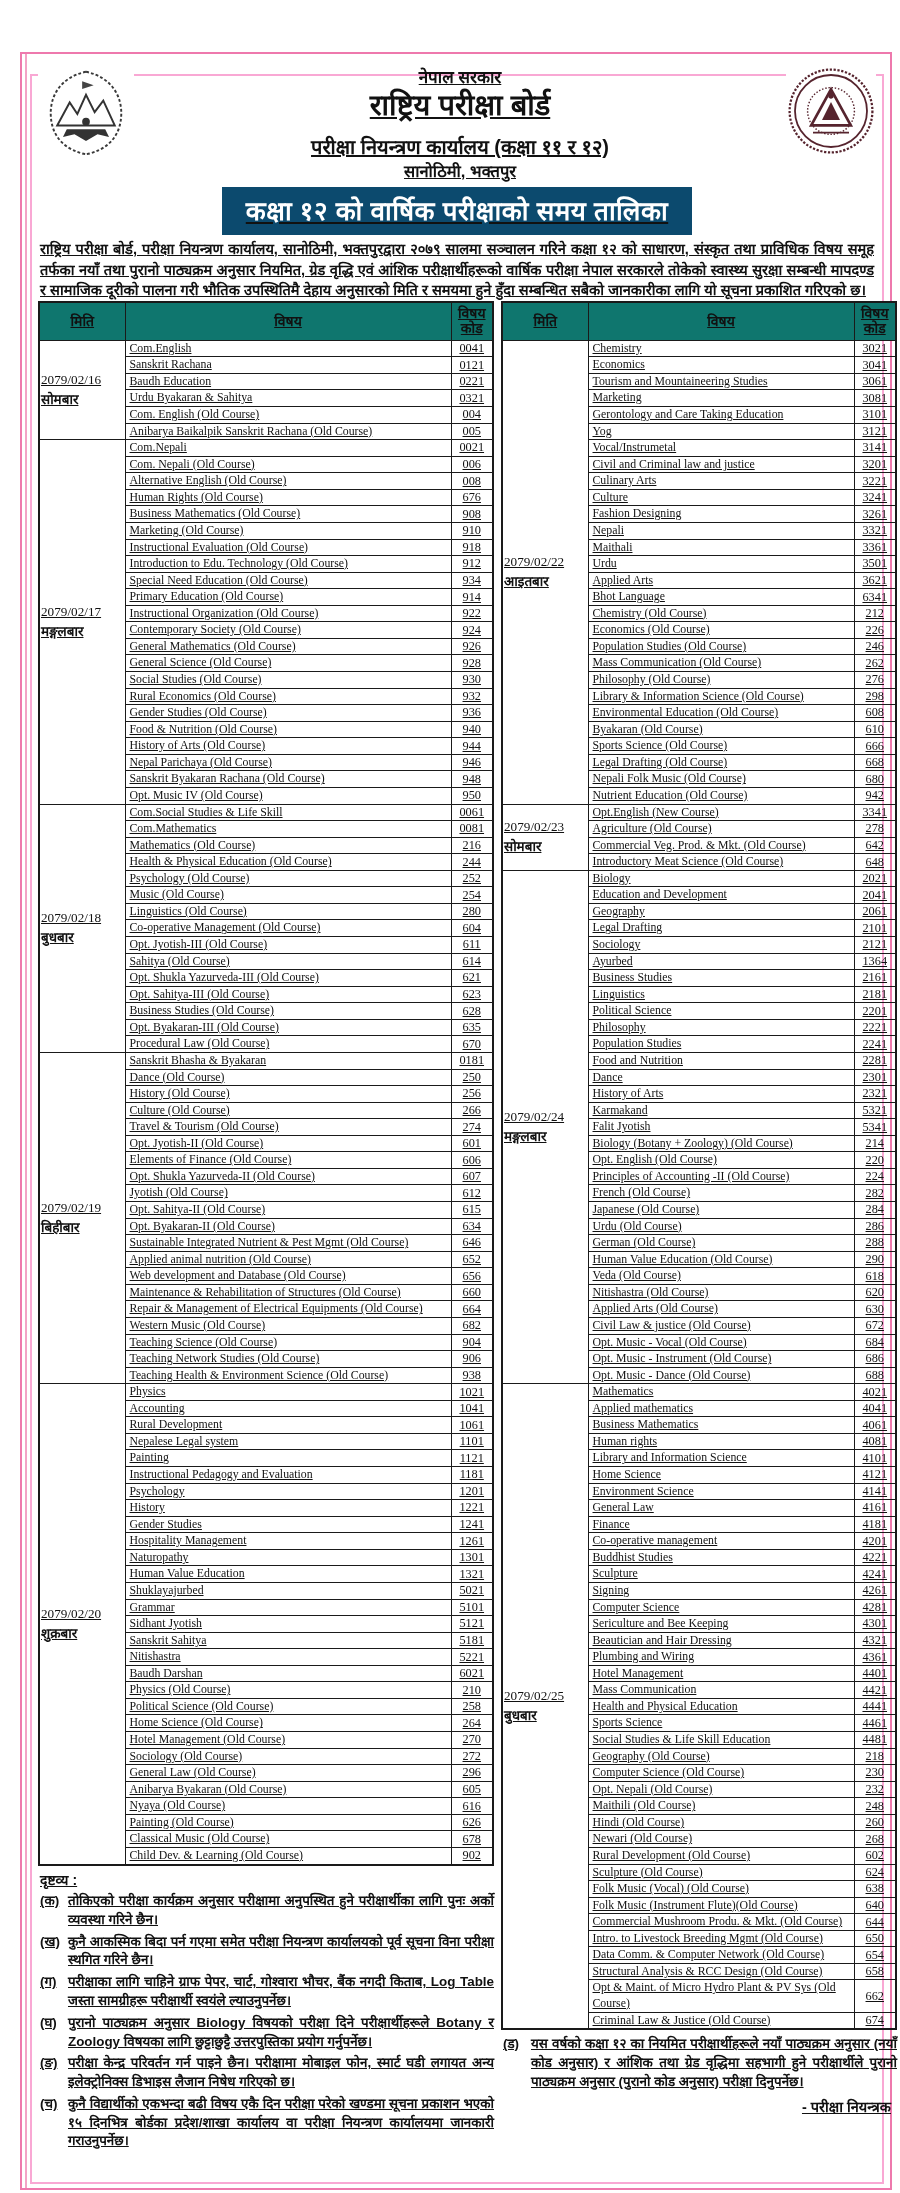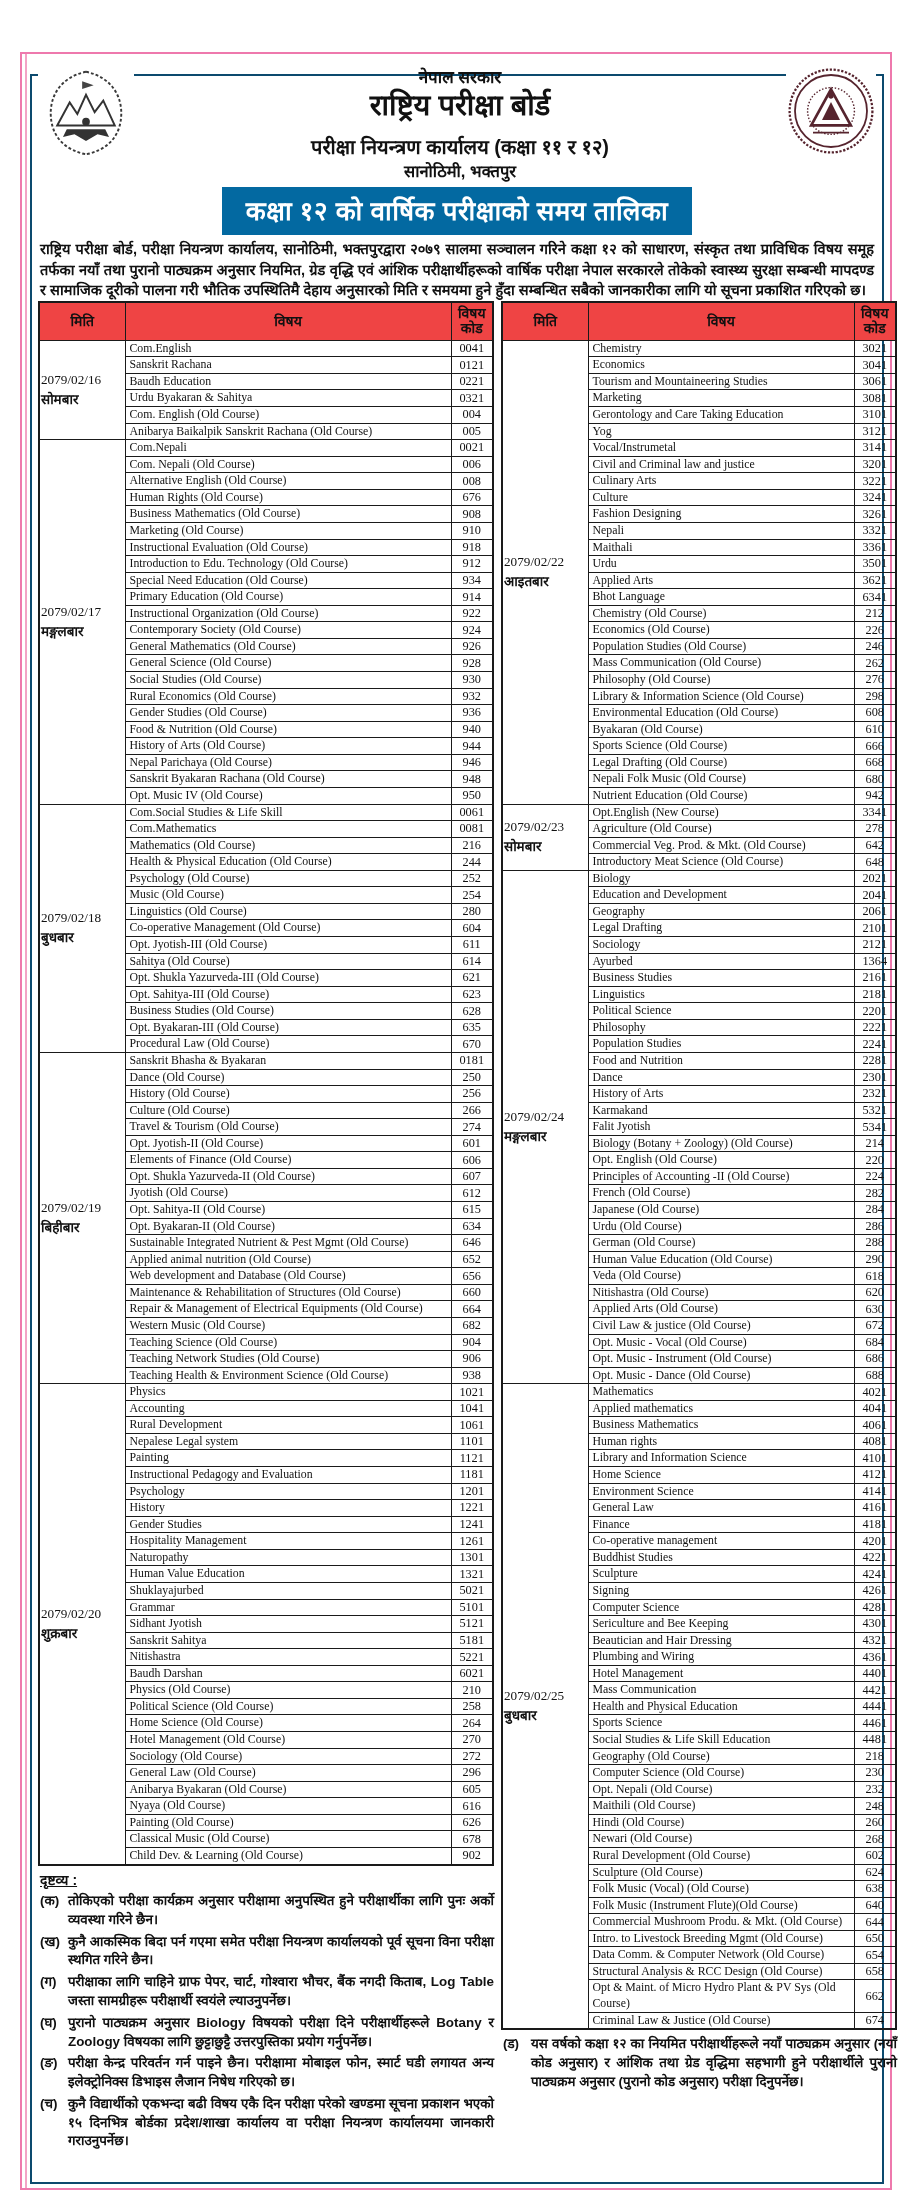--- a/index.html
+++ b/index.html
@@ -1,41 +1,41 @@
 <!DOCTYPE html>
 <html><head>
 <meta charset="utf-8">
 <style>
   html,body{margin:0;padding:0;background:#ffffff;}
   .sheet{position:relative;width:900px;height:2193px;background:#fff;overflow:hidden;
          font-family:"Liberation Serif",serif;color:#111;}
   .frame{position:absolute;left:20px;top:52px;width:868px;height:2134px;
          border:2px solid #ee79ad;box-shadow:inset 3px 0 0 #fff, inset 5px 0 0 #f3a3c6;}
-  .inner{position:absolute;left:8px;top:20px;right:6px;bottom:4px;border:2px solid #0c4a6e;
-         padding:4px 6px 8px 6px;box-sizing:border-box;}
+  .inner{position:absolute;left:8px;top:20px;right:6px;bottom:4px;border:2px solid #f9a8d4;
+         padding:4px 6px 8px 6px;box-sizing:border-box;text-decoration:underline;}
   
   .masthead{display:flex;align-items:flex-start;justify-content:space-between;margin-top:-14px;}
   .logo{flex:0 0 auto;background:#fff;}
   .head-center{flex:1 1 auto;text-align:center;font-family:"Liberation Sans",sans-serif;line-height:1.15;}
   .gov{font-size:17px;font-weight:bold;margin-top:2px;}
   .board{font-size:29px;font-weight:bold;margin-top:1px;}
   .office{font-size:20px;font-weight:bold;margin-top:14px;}
   .addr{font-size:16.5px;font-weight:bold;margin-top:3px;}
-  .banner{display:block;margin:6px auto 4px auto;width:fit-content;background:#0369a1;color:#fff;
+  .banner{display:block;margin:6px auto 4px auto;width:fit-content;background:#0c4a6e;color:#fff;
           font-family:"Liberation Sans",sans-serif;font-weight:bold;font-size:26px;
           padding:5px 24px 7px 24px;letter-spacing:.5px;}
   .intro{font-family:"Liberation Sans",sans-serif;font-weight:600;font-size:14.6px;
          line-height:1.42;text-align:justify;margin:2px 2px 0 2px;}
   .examtime{font-family:"Liberation Sans",sans-serif;font-weight:bold;font-size:17px;margin:3px 2px 4px 2px;}
   
   .tables{display:flex;align-items:flex-start;gap:7px;}
   .colL{width:456px;flex:0 0 auto;}
   .colR{width:396px;flex:0 0 auto;}
   table.sched{width:100%;border-collapse:collapse;border:2px solid #1a1a1a;table-layout:fixed;}
-  table.sched th{background:#ef4444;border:1px solid #1a1a1a;font-family:"Liberation Sans",sans-serif;
+  table.sched th{background:#0f766e;border:1px solid #1a1a1a;font-family:"Liberation Sans",sans-serif;
                  font-weight:bold;font-size:14px;line-height:1.1;padding:3px 1px;}
   table.sched td{border:1px solid #1a1a1a;vertical-align:middle;}
   td.subject{font-size:11.8px;line-height:1.32;padding:0 4px;height:15px;}
   td.code{text-align:center;font-size:12.3px;padding:0 1px;}
   td.datecell{text-align:left;vertical-align:middle;padding:0 1px;margin-left:41px;}
   .date-num{font-size:13.2px;}
   .date-day{font-family:"Liberation Sans",sans-serif;font-weight:bold;font-size:13.5px;margin-top:2px;}
   col.c-date{width:86px;} col.c-code{width:42px;}
   .colR col.c-date{width:86px;} .colR col.c-code{width:42px;}
   
@@ -964,19 +964,20 @@
                 </tr>
               </tbody>
             </table>
           <div class="notes">
             <div id="right-notes">
                 <div class="note">
                   <span class="note-label">(ड)</span>
                   <span class="note-text">यस वर्षको कक्षा १२ का नियमित परीक्षार्थीहरूले नयाँ पाठ्यक्रम अनुसार (नयाँ कोड अनुसार) र आंशिक तथा ग्रेड वृद्धिमा सहभागी हुने परीक्षार्थीले पुरानो पाठ्यक्रम अनुसार (पुरानो कोड अनुसार) परीक्षा दिनुपर्नेछ।</span>
                 </div>
               </div>
+            <div class="signature">- परीक्षा नियन्त्रक</div>
           </div>
         </div>
       </div>
 
     </div>
   </div>
 </div>
 
 </body></html>

